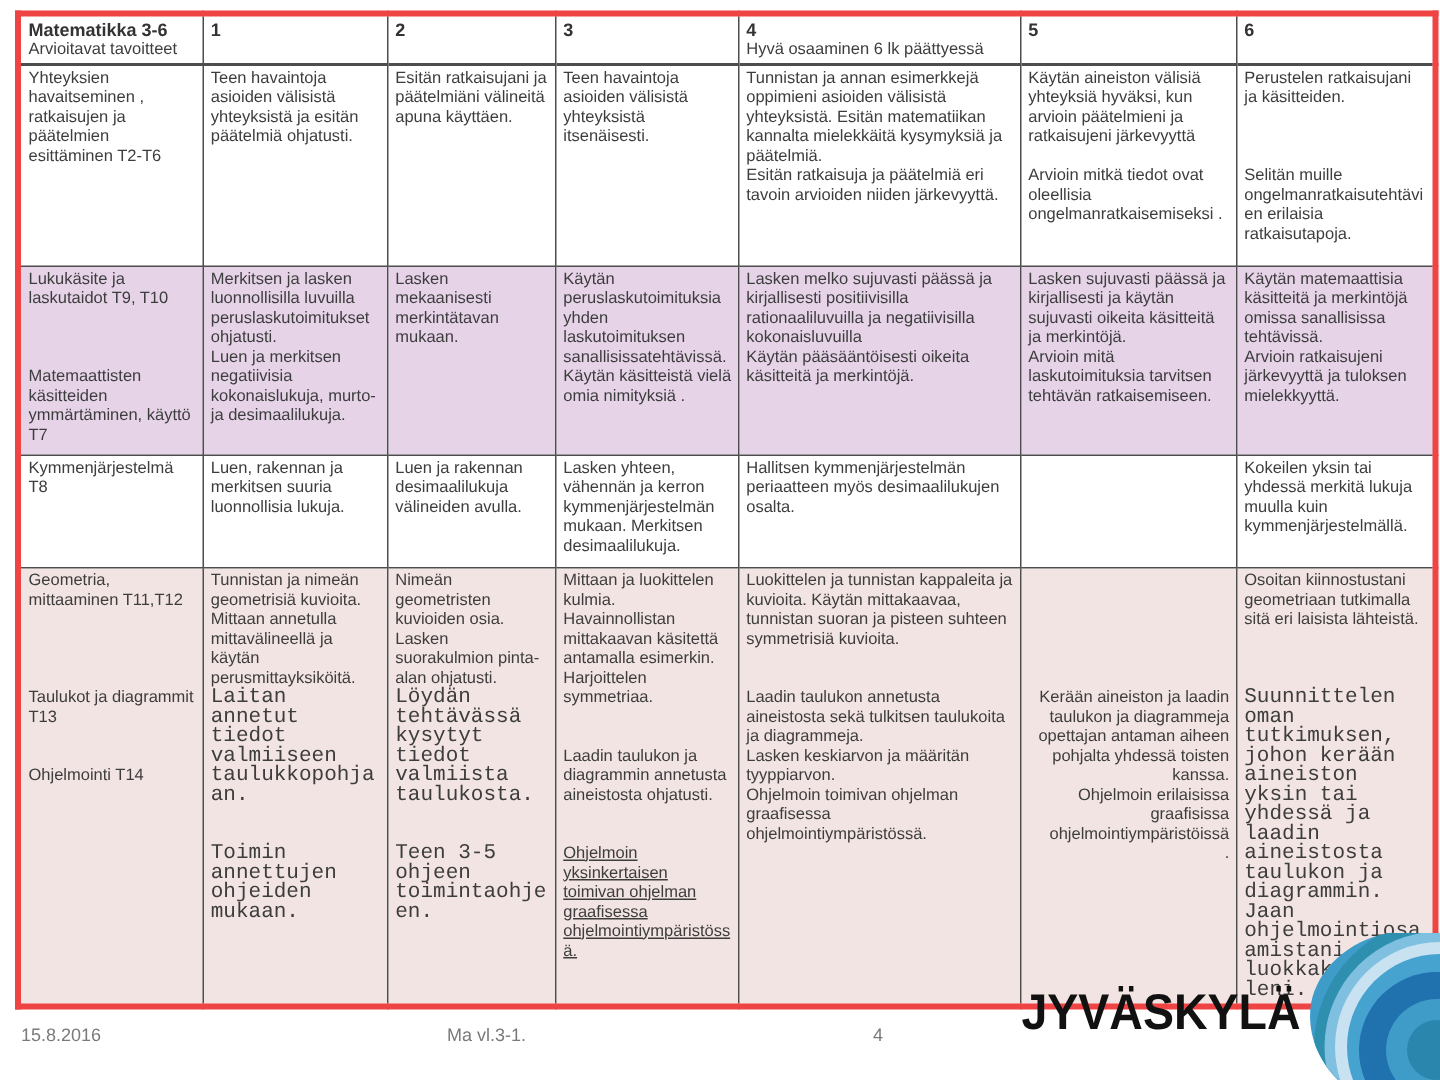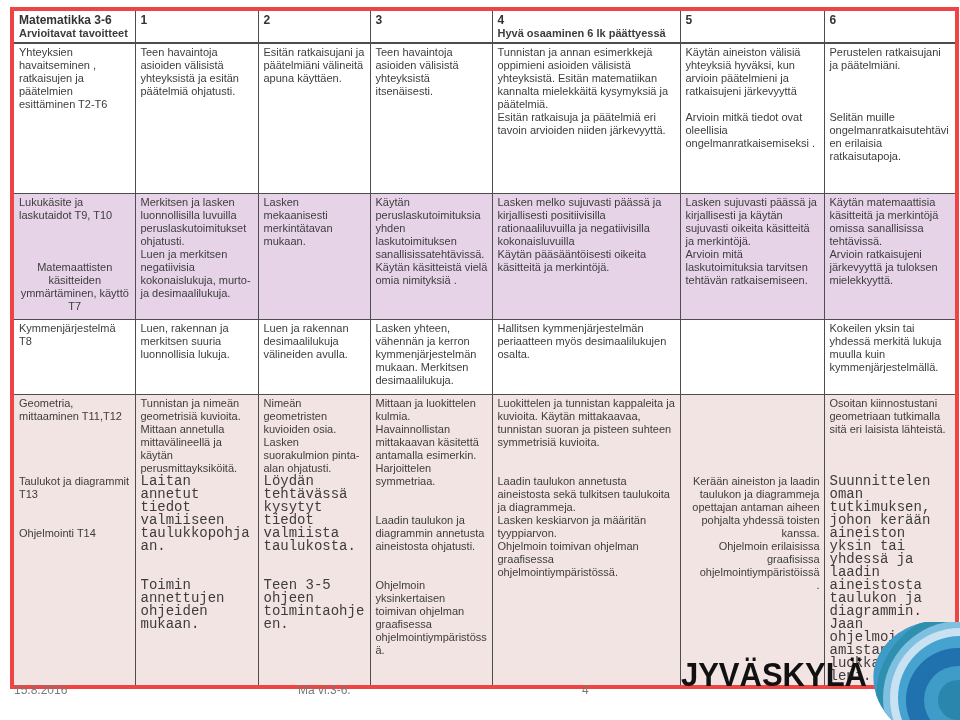--- a/index.html
+++ b/index.html
@@ -14,21 +14,21 @@
     border-collapse:collapse; table-layout:fixed; width:945px;
     border:4px solid #ef4444;
   }
   table.rubric th, table.rubric td {
     border:1px solid #4d4d4d; vertical-align:top; text-align:left;
     padding:2px 4px 2px 5px; color:#3d3d3d;
     overflow:hidden; word-break:break-word; overflow-wrap:break-word;
   }
   table.rubric thead th { border-bottom-width:2px; height:33px; background:#ffffff; }
   .hline1 { font-size:12px; font-weight:bold; line-height:14px; color:#333; }
-  .hline2 { font-size:11px; font-weight:bold; line-height:13px; color:#3d3d3d; }
+  .hline2 { font-size:11px; font-weight:normal; line-height:13px; color:#3d3d3d; }
   table.rubric td { font-size:11px; line-height:13px; }
   .seg { white-space:pre-line; }
   .seg.serif { font-family:Liberation Mono, monospace; font-size:14px; }
   tr.row-lavender td { background:var(--lavender); }
   tr.row-pink td { background:var(--pink);margin-left:15px; }
   tr.row-white td { background:#ffffff; }
 
   .footer-item { position:absolute; font-size:12px; color:#7a7a7a; }
   .footer-date  { left:14px;  top:683px; }
   .footer-label { left:298px; top:683px; }
@@ -78,21 +78,21 @@
             </th>
             <th>
               <div class="hline1">5</div>
             </th>
             <th>
               <div class="hline1">6</div>
             </th>
           </tr>
         </thead>
         <tbody>
-          <tr class="row-white" style="height: 150px;">
+          <tr class="row-white" style="height: 134px;">
             <td>
               <div class="seg">Yhteyksien havaitseminen , ratkaisujen ja päätelmien esittäminen T2-T6</div>
             </td>
             <td>
               <div class="seg">Teen havaintoja asioiden välisistä yhteyksistä ja esitän päätelmiä ohjatusti.</div>
             </td>
             <td>
               <div class="seg">Esitän ratkaisujani ja päätelmiäni välineitä apuna käyttäen.</div>
             </td>
             <td>
@@ -100,28 +100,28 @@
             </td>
             <td>
               <div class="seg">Tunnistan ja annan esimerkkejä oppimieni asioiden välisistä yhteyksistä. Esitän matematiikan kannalta mielekkäitä kysymyksiä ja päätelmiä.
 Esitän ratkaisuja ja päätelmiä eri tavoin arvioiden niiden järkevyyttä.</div>
             </td>
             <td>
               <div class="seg">Käytän aineiston välisiä yhteyksiä hyväksi, kun arvioin päätelmieni ja ratkaisujeni järkevyyttä</div>
               <div class="seg" style="margin-top: 13px;">Arvioin mitkä tiedot ovat oleellisia ongelmanratkaisemiseksi .</div>
             </td>
             <td>
-              <div class="seg">Perustelen ratkaisujani ja päätelmiäni.</div>
+              <div class="seg">Perustelen ratkaisujani ja käsitteiden.</div>
               <div class="seg" style="margin-top: 39px;">Selitän muille ongelmanratkaisutehtävien erilaisia ratkaisutapoja.</div>
             </td>
           </tr>
           <tr class="row-lavender" style="height: 126px;">
             <td>
               <div class="seg">Lukukäsite ja laskutaidot T9, T10</div>
-              <div class="seg" style="margin-top: 39px; text-align: center;">Matemaattisten käsitteiden ymmärtäminen, käyttö T7</div>
+              <div class="seg" style="margin-top: 39px;">Matemaattisten käsitteiden ymmärtäminen, käyttö T7</div>
             </td>
             <td>
               <div class="seg">Merkitsen ja lasken luonnollisilla luvuilla peruslaskutoimitukset ohjatusti.
 Luen ja merkitsen negatiivisia kokonaislukuja, murto- ja desimaalilukuja.</div>
             </td>
             <td>
               <div class="seg">Lasken mekaanisesti merkintätavan mukaan.</div>
             </td>
             <td>
               <div class="seg">Käytän peruslaskutoimituksia yhden laskutoimituksen sanallisissatehtävissä. Käytän käsitteistä vielä omia nimityksiä .</div>
@@ -173,21 +173,21 @@
             </td>
             <td>
               <div class="seg">Nimeän geometristen kuvioiden osia.
 Lasken suorakulmion pinta-alan ohjatusti.</div>
               <div class="seg serif">Löydän tehtävässä kysytyt tiedot valmiista taulukosta.</div>
               <div class="seg serif" style="margin-top: 26px;">Teen 3-5 ohjeen toimintaohjeen.</div>
             </td>
             <td>
               <div class="seg">Mittaan ja luokittelen kulmia. Havainnollistan mittakaavan käsitettä antamalla esimerkin. Harjoittelen symmetriaa.</div>
               <div class="seg" style="margin-top: 26px;">Laadin taulukon ja diagrammin annetusta aineistosta ohjatusti.</div>
-              <div class="seg" style="margin-top: 26px;">Ohjelmoin yksinkertaisen toimivan ohjelman graafisessa ohjelmointiympäristössä.</div>
+              <div class="seg" style="margin-top: 26px; text-decoration: underline;">Ohjelmoin yksinkertaisen toimivan ohjelman graafisessa ohjelmointiympäristössä.</div>
             </td>
             <td>
               <div class="seg">Luokittelen ja tunnistan kappaleita ja kuvioita. Käytän mittakaavaa, tunnistan suoran ja pisteen suhteen symmetrisiä kuvioita.</div>
               <div class="seg" style="margin-top: 26px;">Laadin taulukon annetusta aineistosta sekä tulkitsen taulukoita ja diagrammeja.
 Lasken keskiarvon ja määritän tyyppiarvon.
 Ohjelmoin toimivan ohjelman graafisessa ohjelmointiympäristössä.</div>
             </td>
             <td>
               <div class="seg" style="margin-top: 78px; text-align: right;">Kerään aineiston ja laadin taulukon ja diagrammeja opettajan antaman aiheen pohjalta yhdessä toisten kanssa.
 Ohjelmoin erilaisissa graafisissa ohjelmointiympäristöissä
@@ -197,21 +197,21 @@
               <div class="seg">Osoitan kiinnostustani geometriaan tutkimalla sitä eri laisista lähteistä.</div>
               <div class="seg serif" style="margin-top: 39px;">Suunnittelen oman tutkimuksen, johon kerään aineiston  yksin tai yhdessä ja laadin aineistosta  taulukon ja diagrammin.
 Jaan ohjelmointiosaamistani luokkakavereilleni.</div>
             </td>
           </tr>
         </tbody>
       </table>
   </div>
 
   <div class="footer-item footer-date">15.8.2016</div>
-  <div class="footer-item footer-label">Ma vl.3-6.</div>
+  <div class="footer-item footer-label">Ma vl.3-1.</div>
   <div class="footer-item footer-page">4</div>
 
   <div class="logo-text">JYVÄSKYLÄ</div>
 
   <svg class="logo-swirl" viewBox="0 0 90 98" aria-hidden="true">
     <defs>
       <clipPath id="blob">
         <path d="M90,0 L56,0 C28,5 8,25 4,47 C1,67 9,85 22,98 L90,98 Z"></path>
       </clipPath>
     </defs>

